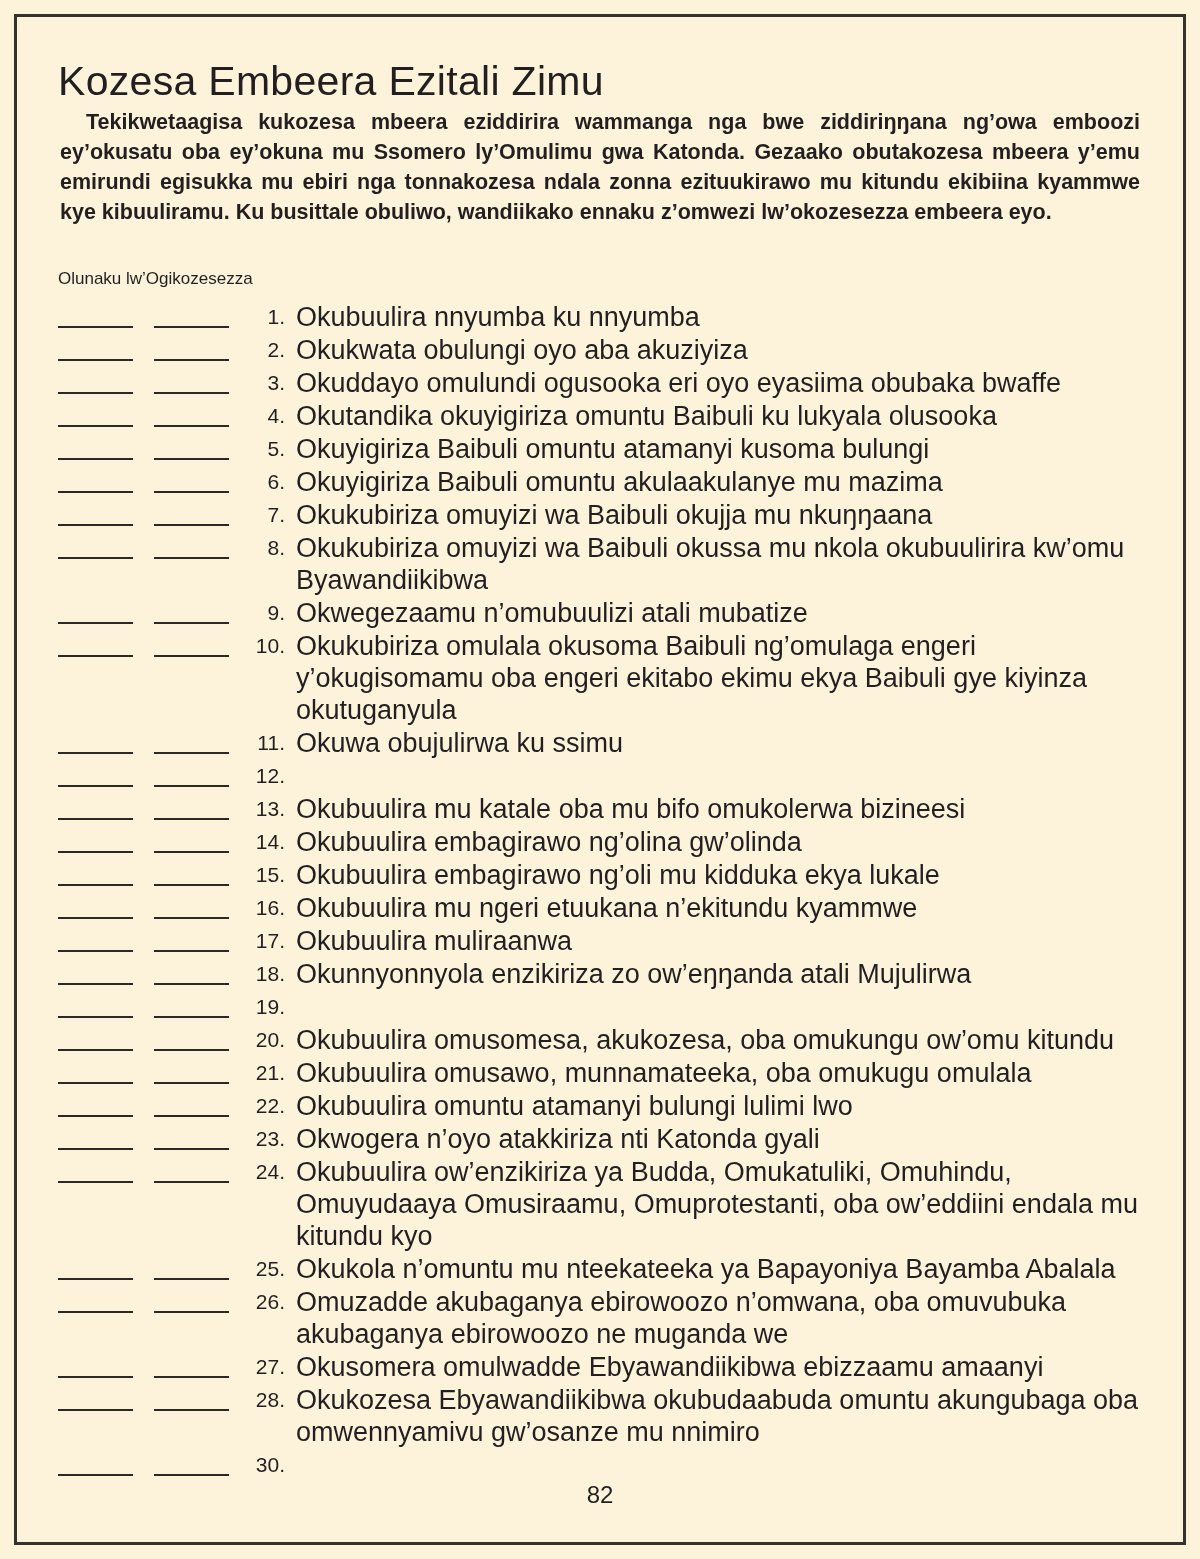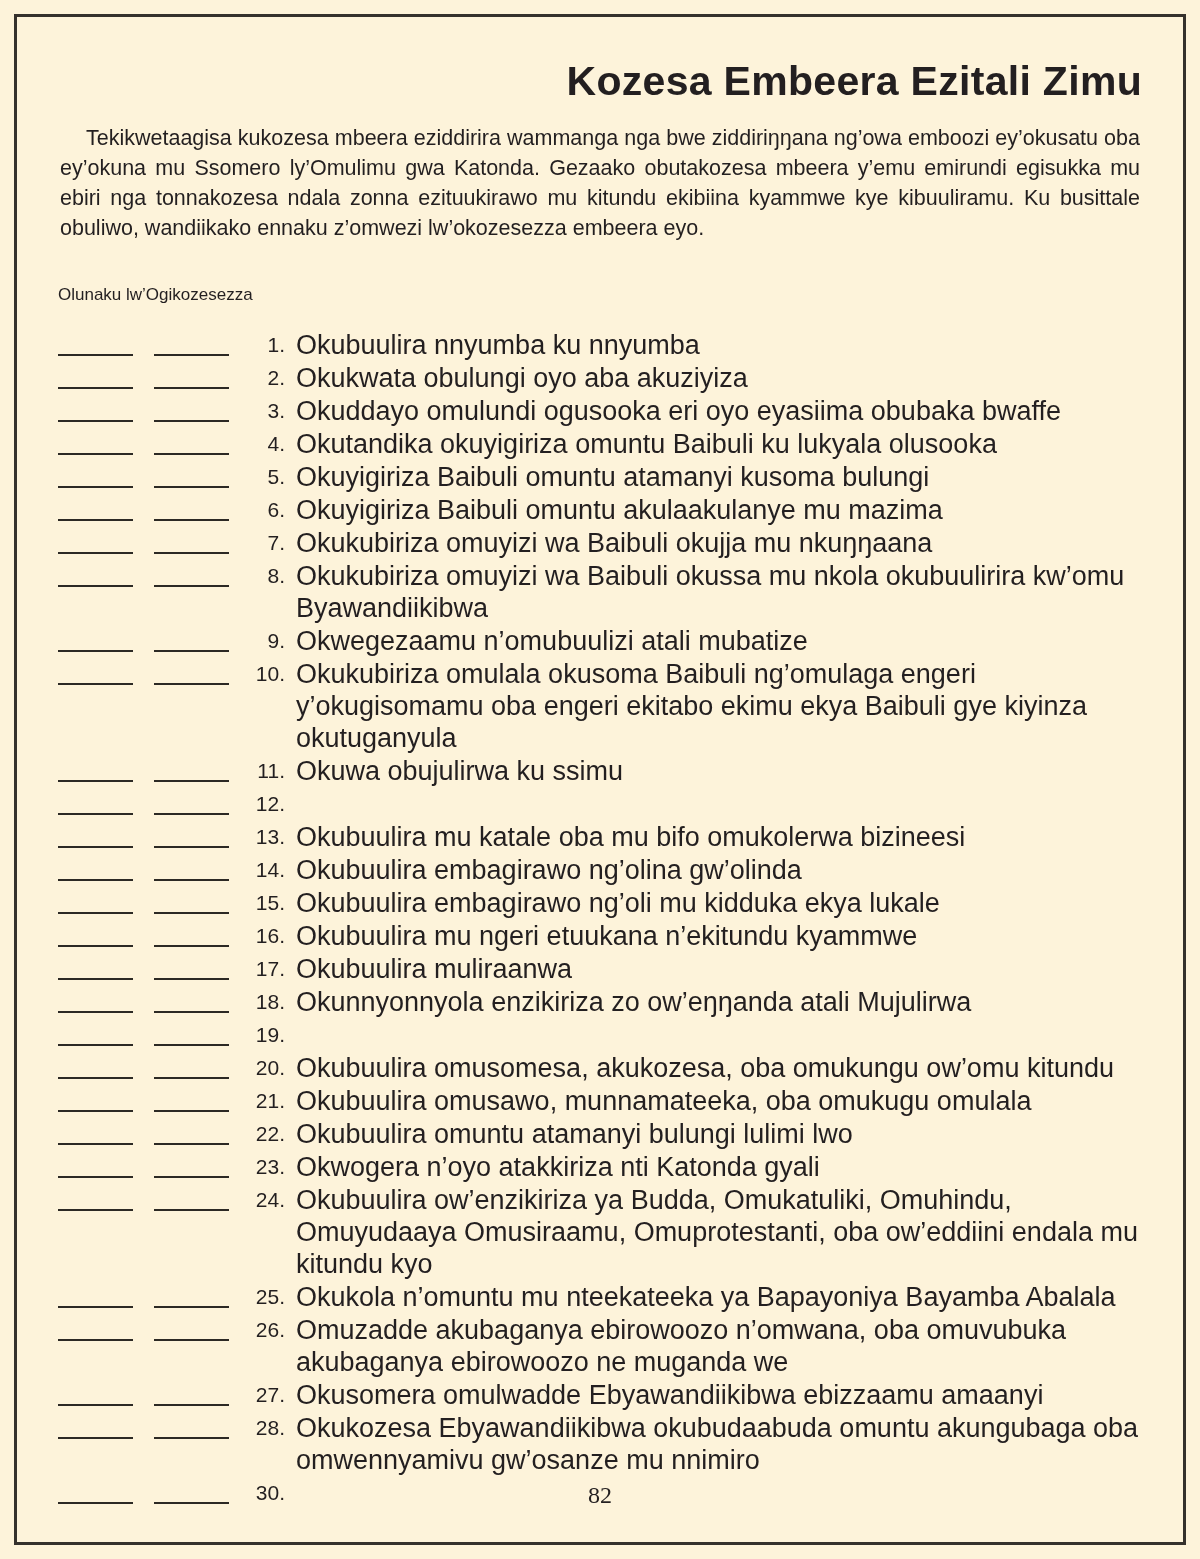--- a/index.html
+++ b/index.html
@@ -22,37 +22,38 @@
     pointer-events: none;
   }
   .content {
     position: relative;
     padding: 32px 58px 0 58px;
     box-sizing: border-box;
     width: 100%;
     height: 100%;
   }
   h1.title {
-    text-align: right;
+    text-align: left;
     font-size: 41px;
-    font-weight: 700;
-    margin: 26px 0 18px 0;
+    font-weight: 400;
+    margin: 26px 0 2px 0;
     letter-spacing: 0.3px;
   }
   p.intro {
     font-size: 21.5px;
     line-height: 30px;
     text-align: justify;
     text-indent: 26px;
     margin: 0 2px;
+    font-weight: bold;
   }
   .date-label {
     font-size: 17px;
     margin-top: 42px;
-    margin-bottom: 24px;
+    margin-bottom: 12px;
   }
   .list {
     margin-top: 4px;
   }
   .row {
     display: flex;
     align-items: flex-start;
     font-size: 21px;
     line-height: 32px;
     margin-bottom: 1px;
@@ -75,21 +76,21 @@
     padding-left: 11px;
     font-size: 27px;
   }
   .page-number {
     position: absolute;
     bottom: 50px;
     left: 0;
     width: 100%;
     text-align: center;
     font-size: 24px;
-    font-family: Liberation Serif, serif;
+    font-family: Liberation Sans, sans-serif;
   }
 </style>
 </head>
 <body>
 
 <div class="frame"></div>
 
 <div class="content">
   <h1 class="title">Kozesa Embeera Ezitali Zimu</h1>
 

